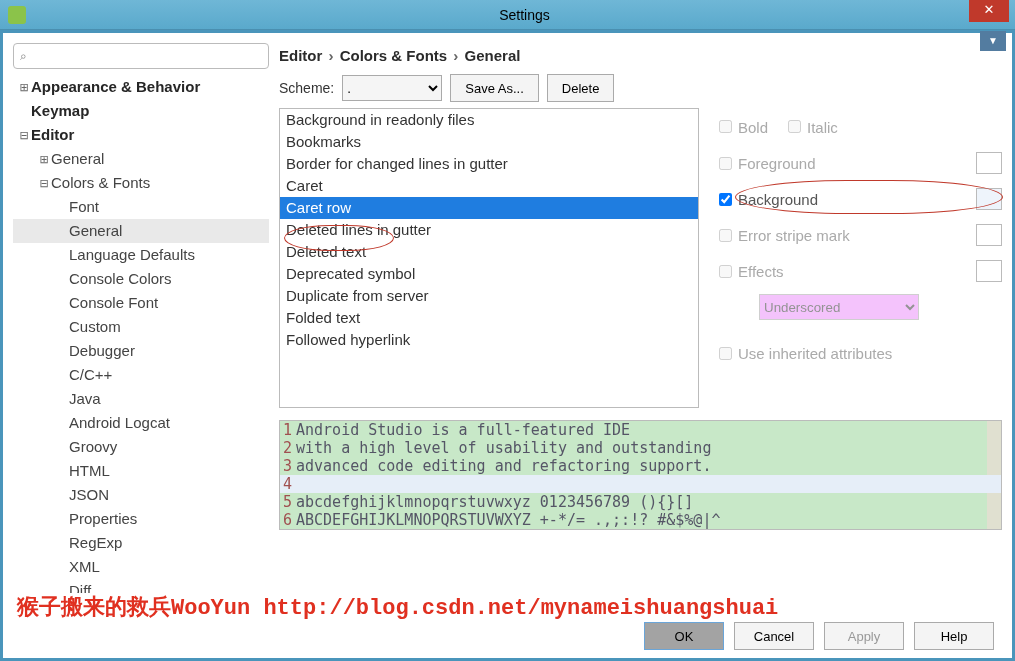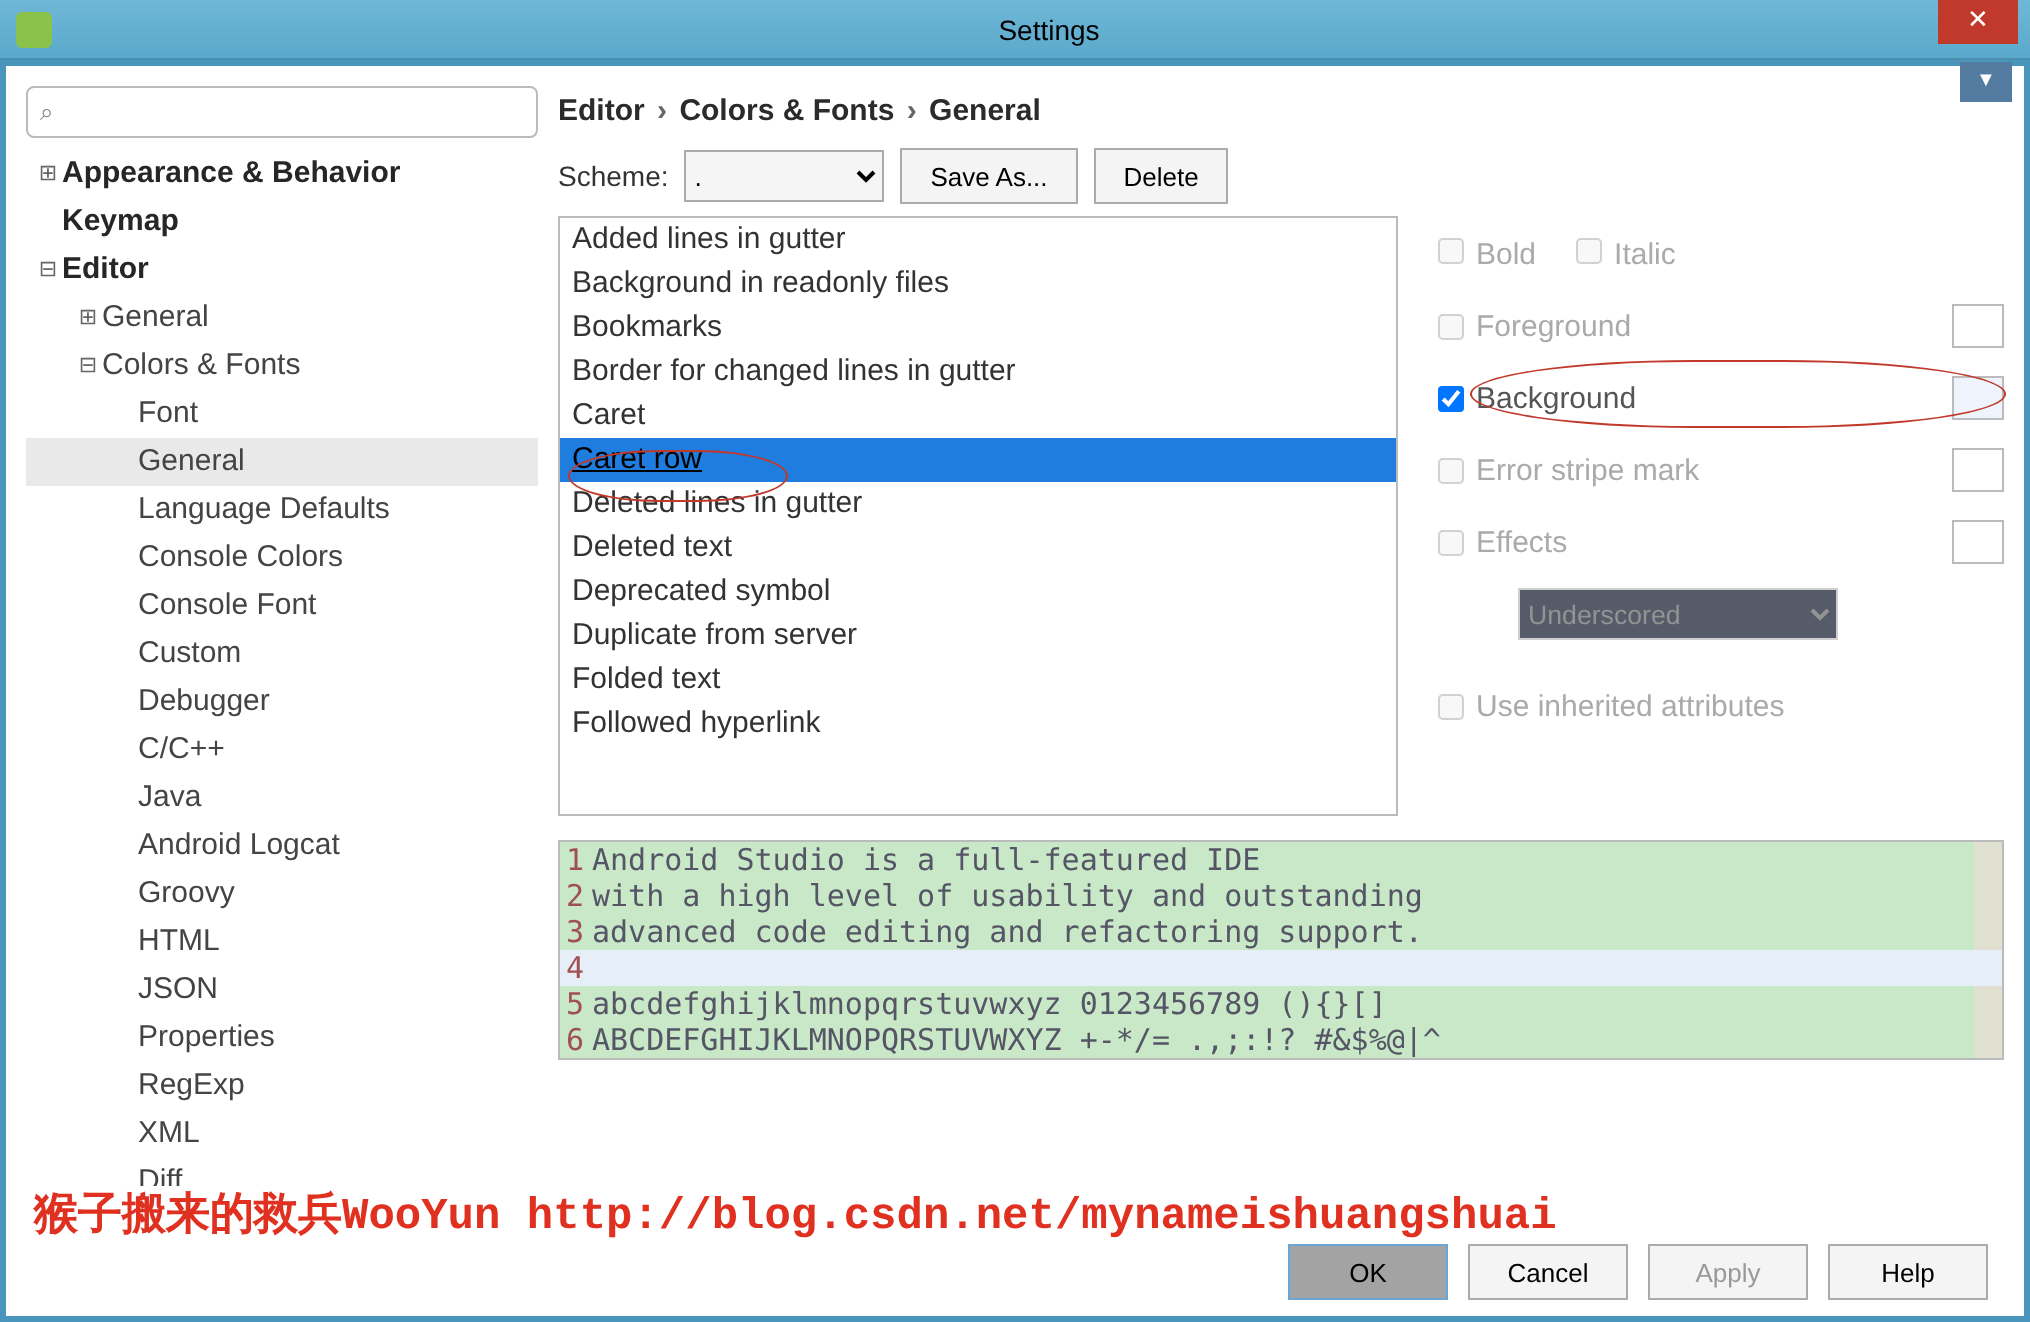--- a/index.html
+++ b/index.html
@@ -24,27 +24,27 @@
 .content { flex: 1; display: flex; flex-direction: column; min-width: 0; }
 .breadcrumb { font-weight: bold; font-size: 15px; color: #2b2b2b; padding: 4px 0 10px; }
 .breadcrumb .sep { color: #666; padding: 0 2px; }
 .scheme-row { display: flex; align-items: center; gap: 8px; margin-bottom: 6px; }
 .scheme-row label { font-size: 14px; color: #333; }
 .scheme-row select { height: 26px; width: 100px; border: 1px solid #aaa; background: #f5f5f5; }
 .scheme-row button { height: 28px; padding: 0 14px; border: 1px solid #aaa; background: #f4f4f4; font-size: 13px; cursor: pointer; }
 .body-row { display: flex; gap: 20px; }
 .list-col { width: 420px; border: 1px solid #bbb; height: 300px; overflow: auto; font-size: 15px; line-height: 22px; color: #333; background: #fff; }
 .list-col .item { padding: 0 6px; cursor: default; }
-.list-col .item.sel { background: #1f7de0; color: #000000; text-decoration: underline; }
+.list-col .item.sel { background: #1f7de0; color: #ffffff; }
 .opts-col { flex: 1; padding-top: 6px; font-size: 15px; color: #555; }
 .opts-col .row { display: flex; align-items: center; margin-bottom: 10px; min-height: 26px; }
 .opts-col .row.right { justify-content: flex-start; gap: 20px; }
 .opts-col input[type=checkbox] { margin-right: 6px; }
 .opts-col .swatch { width: 26px; height: 22px; border: 1px solid #bbb; margin-left: auto; }
-.opts-col select { width: 160px; height: 26px; margin-left: 40px; border: 1px solid #bbb; background: #0f172a; color: #666; }
+.opts-col select { width: 160px; height: 26px; margin-left: 40px; border: 1px solid #bbb; background: #f0abfc; color: #666; }
 .circle-hl { position: absolute; border: 1px solid #c0392b; border-radius: 50%/60%; pointer-events: none; }
 .preview { margin-top: 12px; border: 1px solid #bbb; background: #c8e8c8; font-family: "Consolas", monospace; font-size: 15px; position: relative; }
 .preview .gutter-strip { display: flex; }
 .preview .ln { width: 16px; text-align: right; color: #a05050; padding-right: 4px; user-select: none; }
 .preview .code { flex: 1; color: #556; white-space: pre; }
 .preview .caretrow { background: #e6eef8; display: block; }
 .preview .marks { width: 14px; background: #e0e0d0; }
 .footer { position: absolute; bottom: 8px; right: 18px; display: flex; gap: 10px; }
 .footer button { height: 28px; width: 80px; border: 1px solid #aaa; background: #f4f4f4; font-size: 13px; }
 .footer button.primary { border: 1px solid #6aa5d8; background: #a3a3a3; }
@@ -168,21 +168,20 @@
         <span>General</span>
       </div>
       <div class="scheme-row">
         <label>Scheme:</label>
         <select><option>.</option></select>
         <button>Save As...</button>
         <button>Delete</button>
       </div>
       <div class="body-row">
         <div class="list-col" id="attr-list">
-            <div class="item">Added lines in gutter</div>
             <div class="item">Background in readonly files</div>
             <div class="item">Bookmarks</div>
             <div class="item">Border for changed lines in gutter</div>
             <div class="item">Caret</div>
             <div class="item sel">Caret row</div>
             <div class="item">Deleted lines in gutter</div>
             <div class="item">Deleted text</div>
             <div class="item">Deprecated symbol</div>
             <div class="item">Duplicate from server</div>
             <div class="item">Folded text</div>

